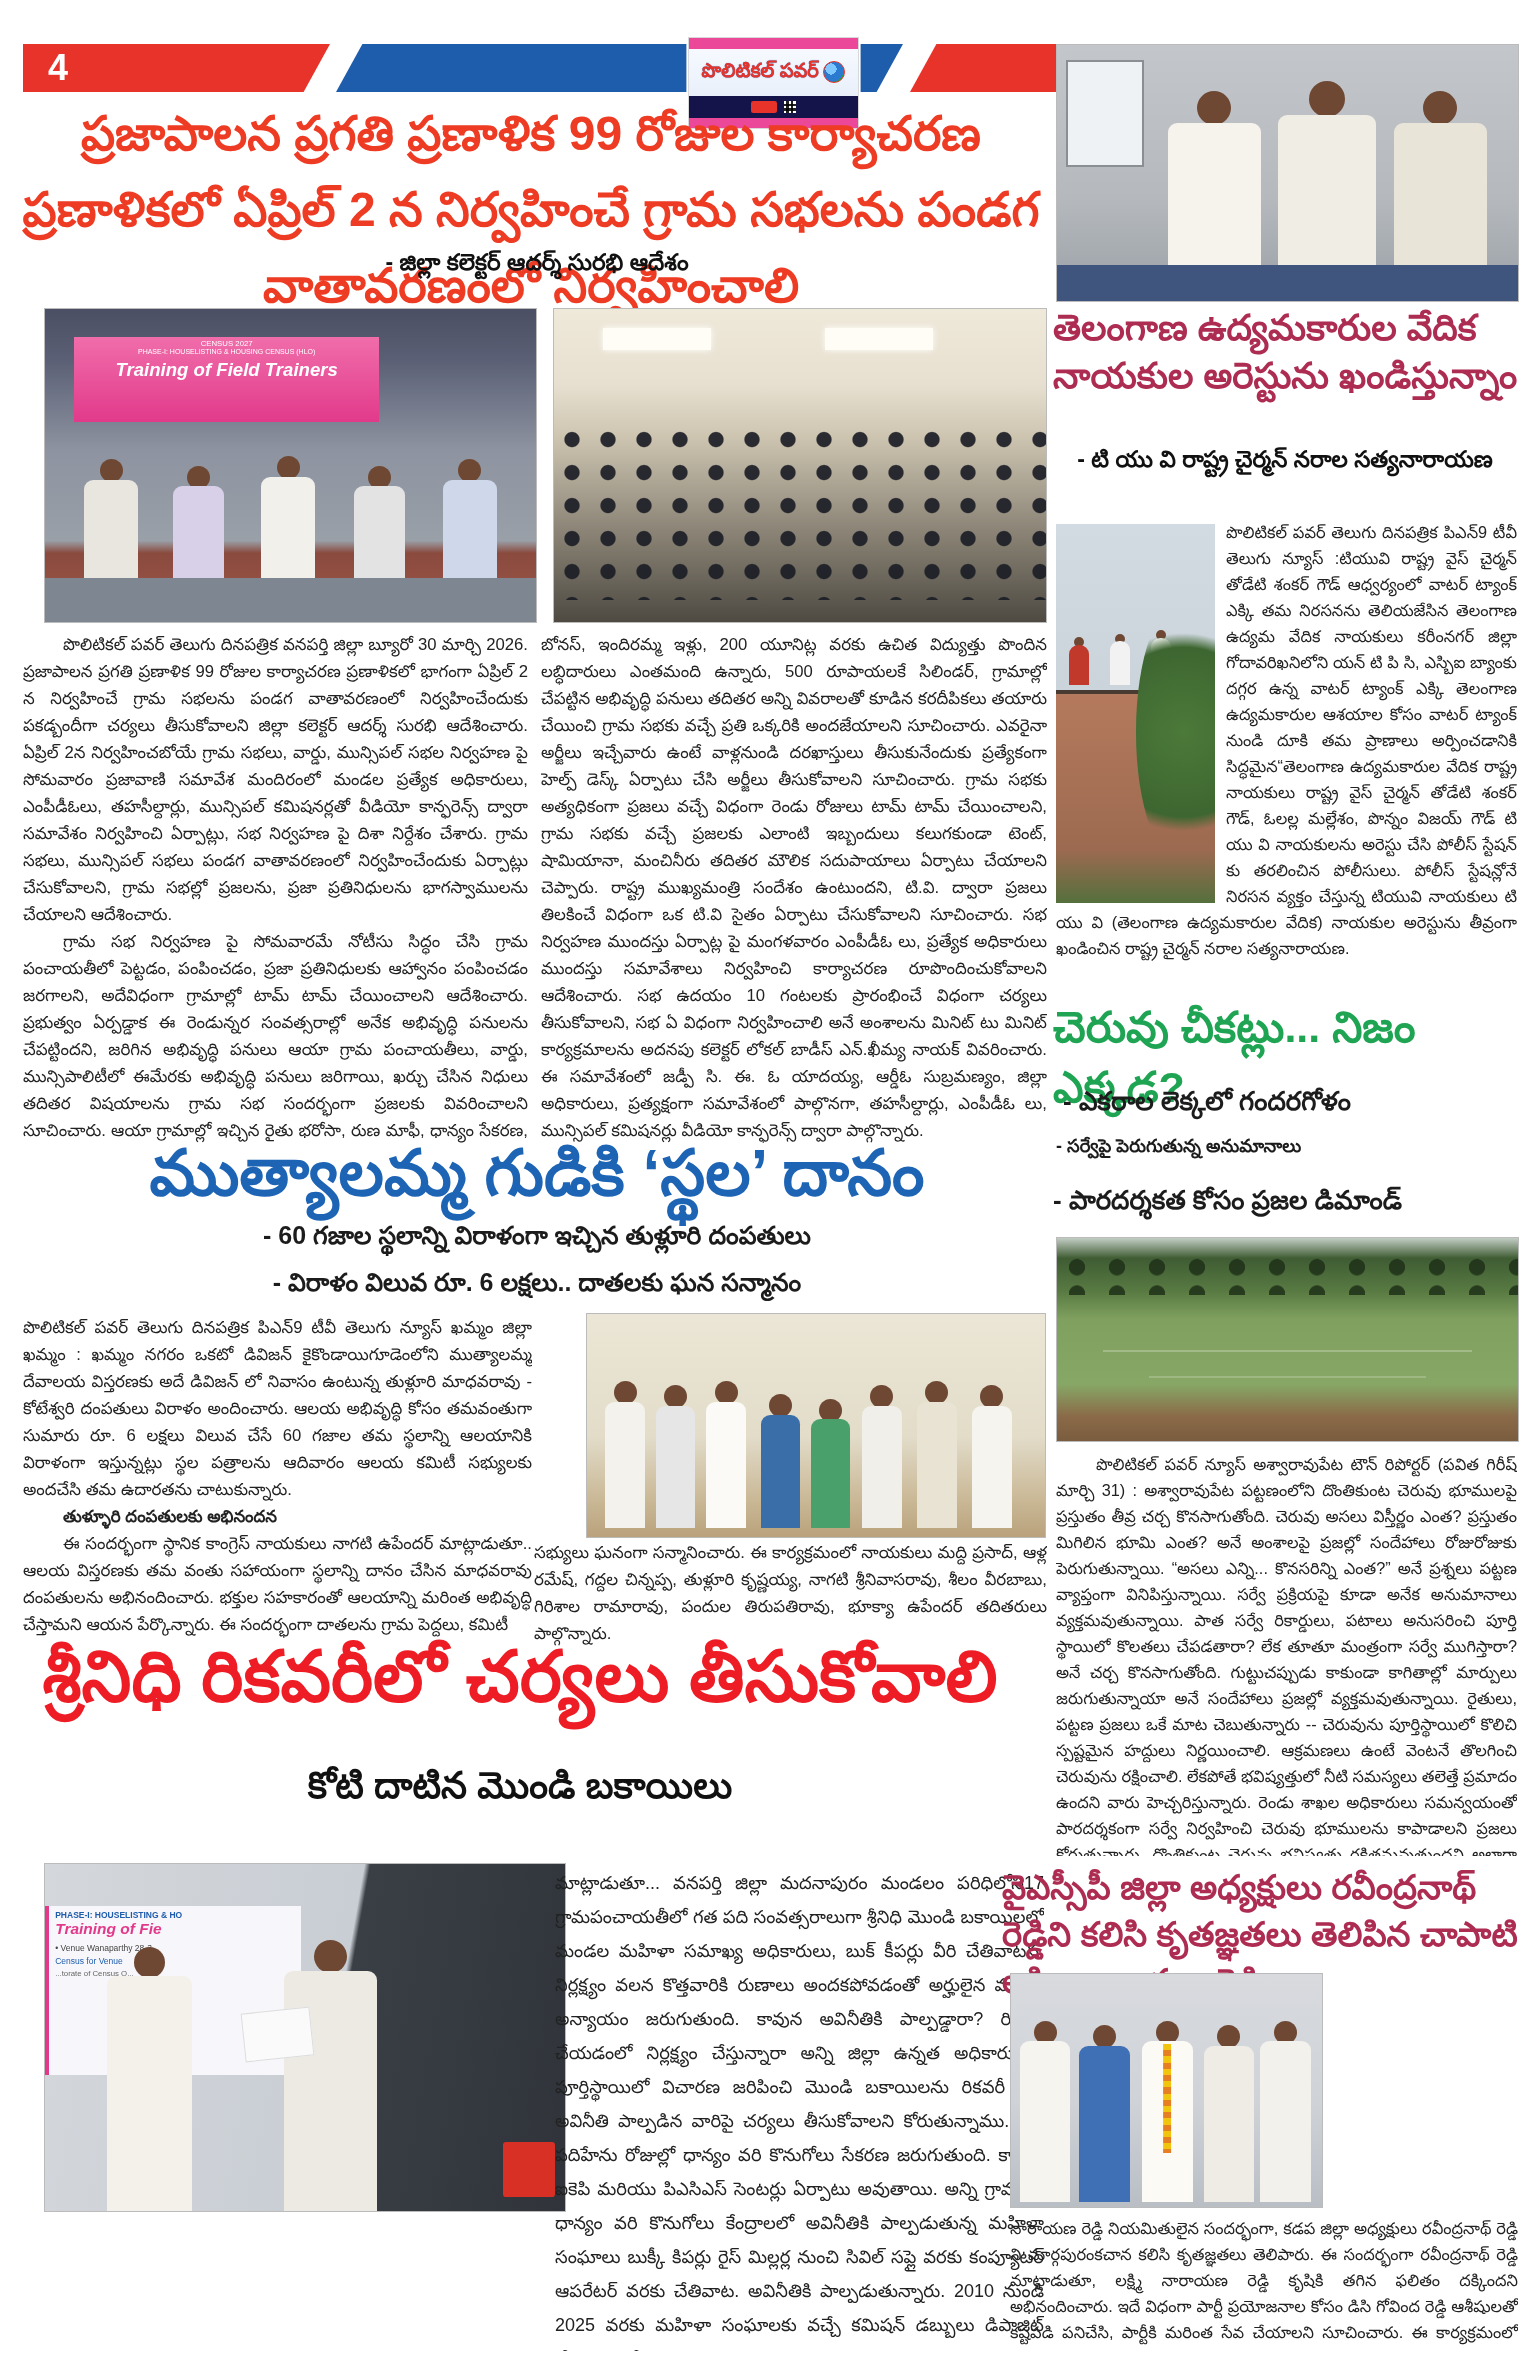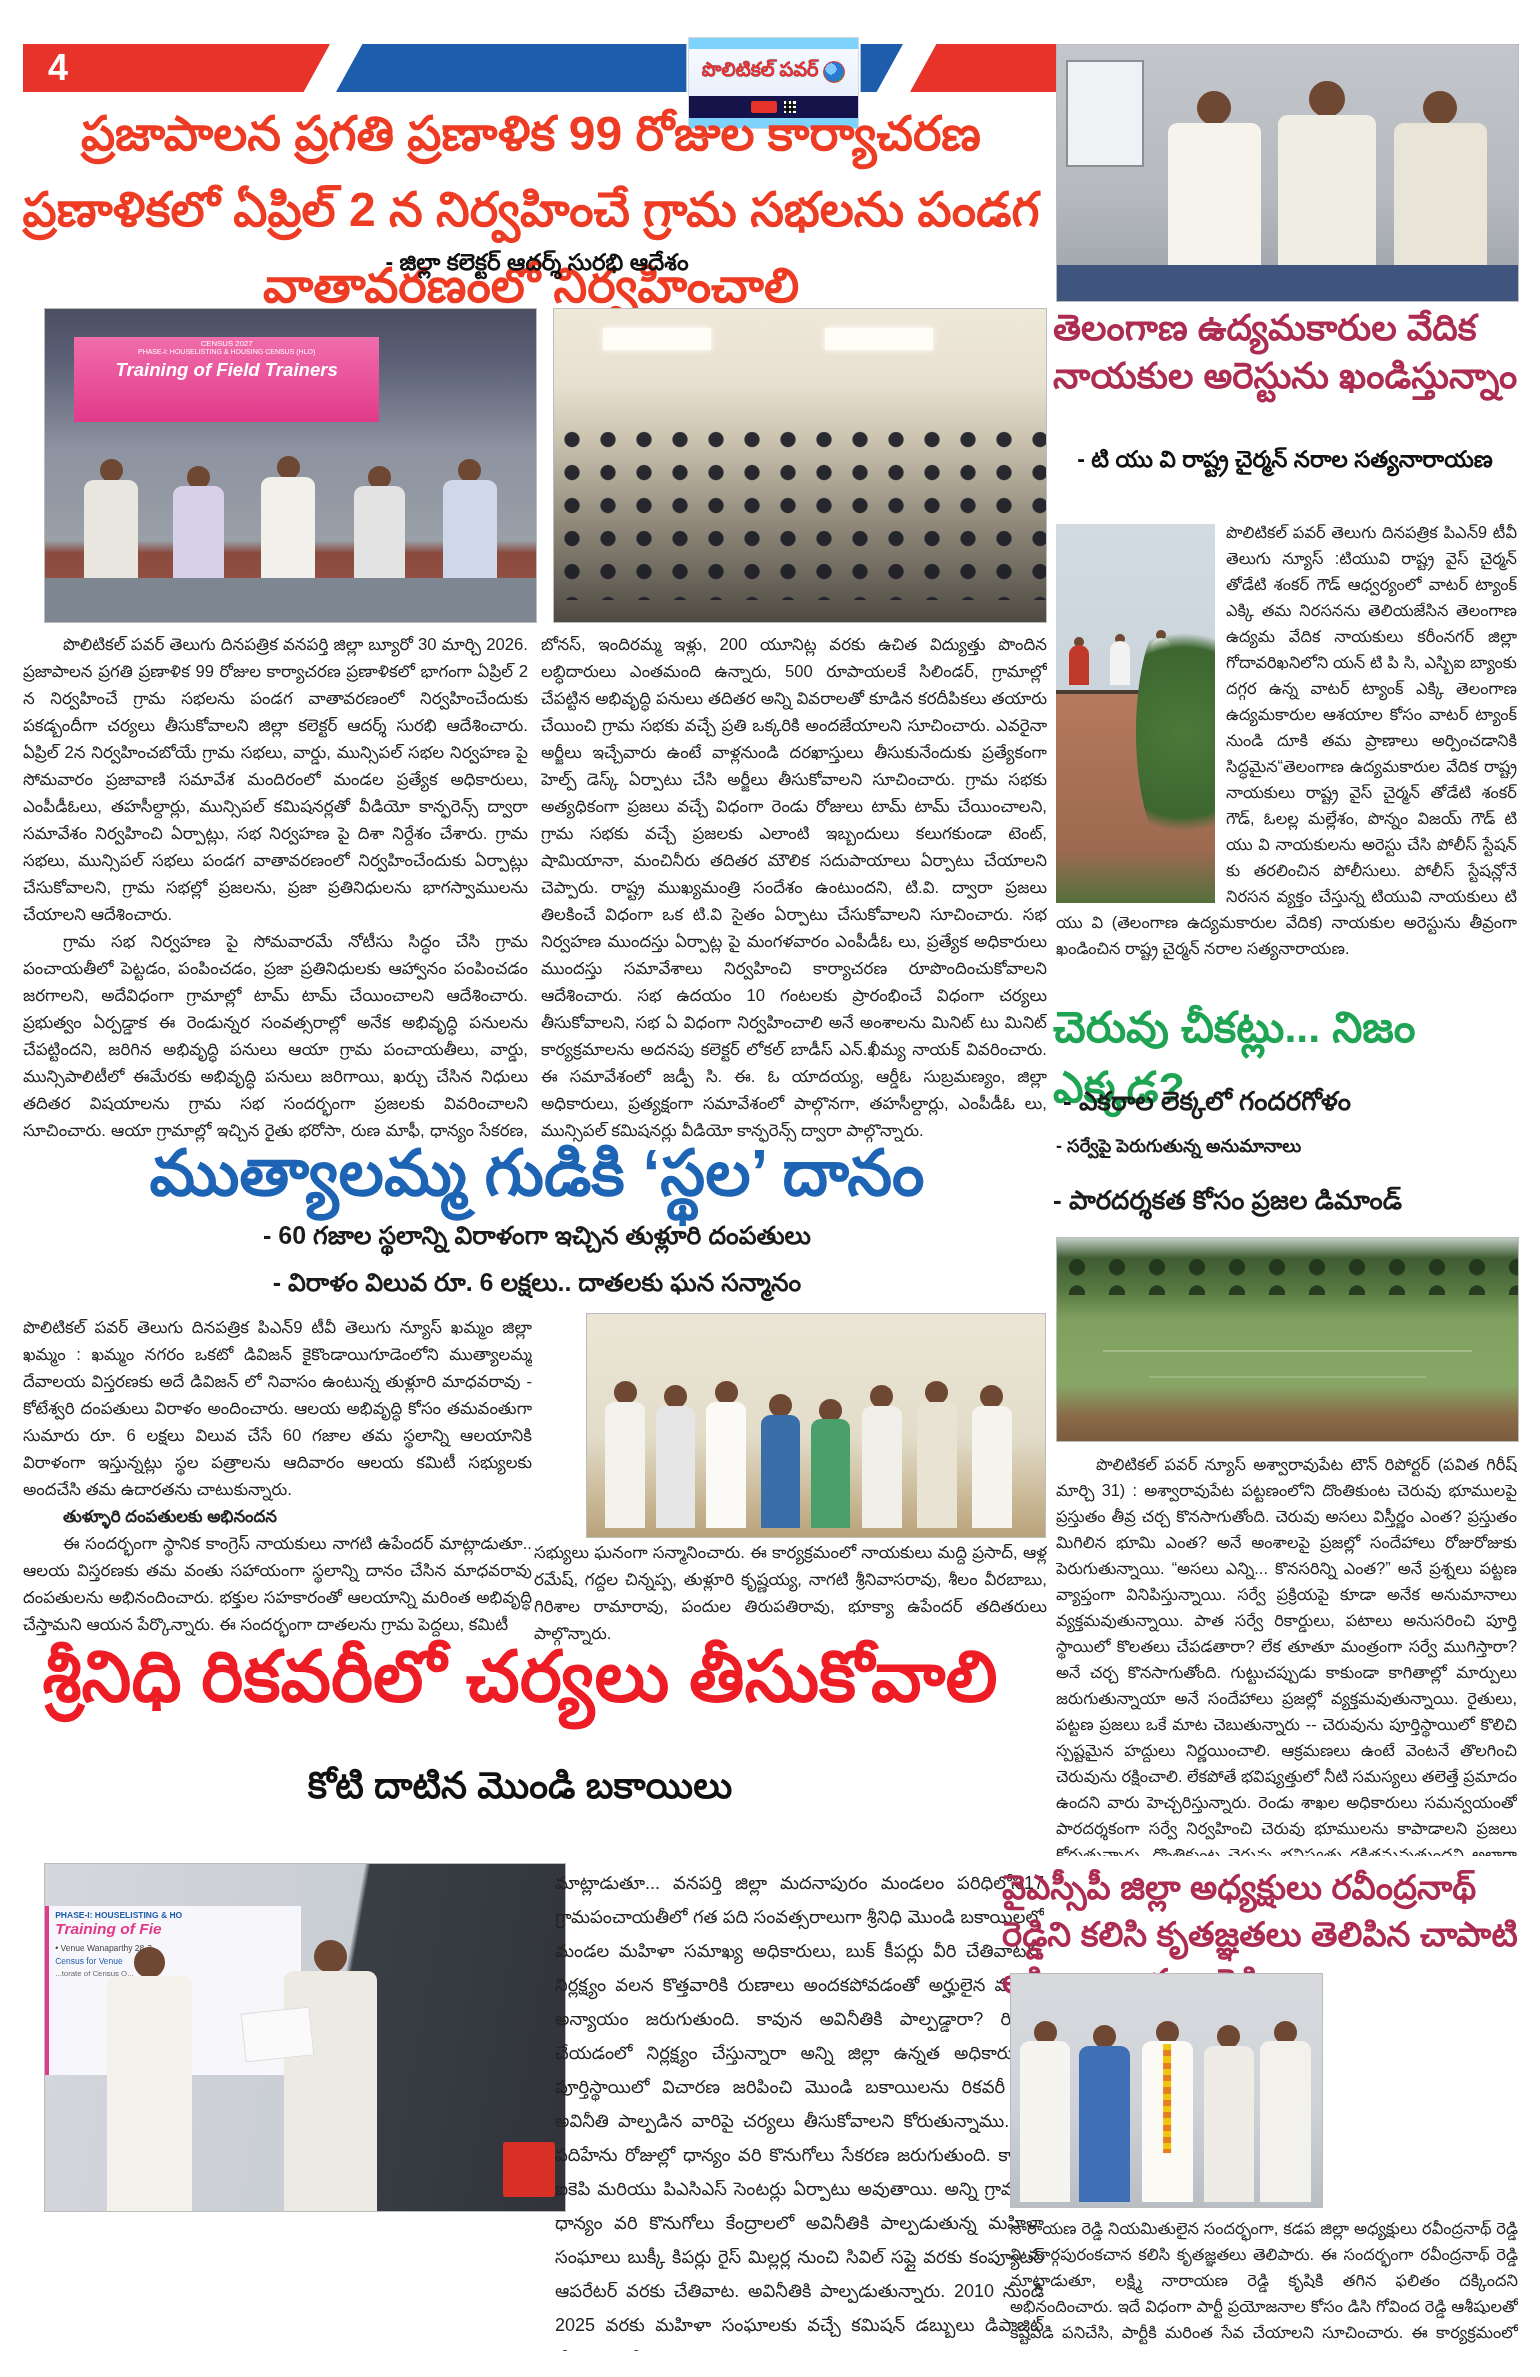--- a/index.html
+++ b/index.html
@@ -5,22 +5,22 @@
   html,body{margin:0;padding:0;background:#ffffff;}
   #page{position:relative;width:1541px;height:2377px;background:#ffffff;overflow:hidden;
         font-family:"Liberation Sans", sans-serif;}
   
   .hdr-seg{position:absolute;top:44px;height:48px;}
   .hdr-red-l{left:23px;width:307px;background:#e8332a;clip-path:polygon(0 0,100% 0,calc(100% - 26.4px) 100%,0 100%);}
   .hdr-blue{left:336px;width:567px;background:#1e5cac;clip-path:polygon(26.4px 0,100% 0,calc(100% - 26.4px) 100%,0 100%);}
   .hdr-red-r{left:910px;width:608px;background:#e8332a;clip-path:polygon(26.4px 0,100% 0,100% 100%,0 100%);}
   .page-num{position:absolute;left:48px;top:47px;color:#fff;font-size:36px;font-weight:bold;}
   .hdr-date{position:absolute;right:40px;top:51px;color:#fff;font-size:31px;font-weight:bold;}
-  .logo-box{position:absolute;left:688px;top:37px;width:169px;height:90px;background:#7dd3fc;
-            border:0.8px solid #d8d8d8;box-shadow:0 0 0 1.6px #ffffff;font-family:Liberation Serif, serif;}
+  .logo-box{position:absolute;left:688px;top:37px;width:169px;height:90px;background:#ec4899;
+            border:0.8px solid #d8d8d8;box-shadow:0 0 0 1.6px #ffffff;}
   .logo-mini{height:10px;font-size:6.2px;color:#1e5cac;text-align:left;padding:0.8px 3.1px 0 3.1px;overflow:hidden;}
   .logo-main{height:47px;display:flex;align-items:center;justify-content:center;gap:4.7px;
              background:linear-gradient(#f6f9ff,#e9f0fb);}
   .logo-main .t{color:#e8332a;font-size:19.4px;font-weight:bold;text-shadow:0 0 0.8px #1e5cac;}
   .globe{width:20px;height:20px;border-radius:50%;display:inline-block;
          background:radial-gradient(circle at 35% 35%, #7ec8ff 0 30%, #2a7bd0 31% 70%, #1b9e4e 71% 100%);
          border:1.6px solid #e8332a;}
   .logo-strip{height:22px;background:#14144a;display:flex;align-items:center;justify-content:center;gap:6.2px;}
   .red-tag{width:26.4px;height:11.7px;background:#e8332a;border-radius:2.3px;}
   .qr{width:12.4px;height:12.4px;background:

